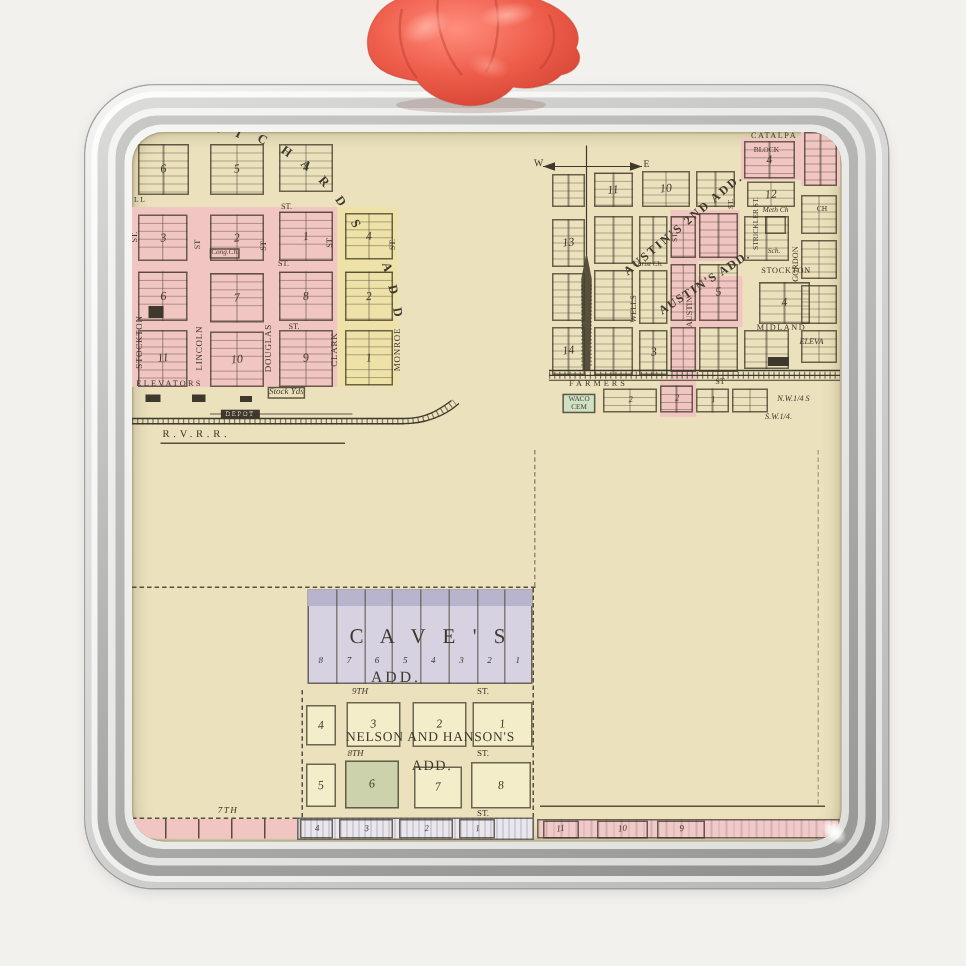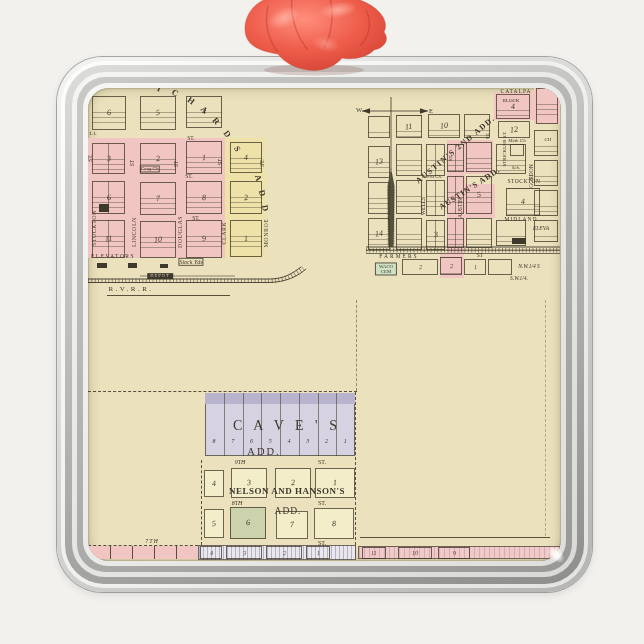--- a/index.html
+++ b/index.html
@@ -278,21 +278,21 @@
         <div class="lbl" style="font-size: 5.5px; letter-spacing: 2px; transform: translate(-50%, -50%) rotate(0deg); text-align: center; left: 311px; top: 169px;">FARMERS</div>
         <div class="lbl" style="font-size: 5.5px; transform: translate(-50%, -50%) rotate(0deg); text-align: center; left: 392px; top: 168px;">ST</div>
         <div class="lbl" style="font-size: 4.8px; background: rgb(207, 224, 195); padding: 0.5px 3px; border: 0.7px solid rgba(62, 54, 38, 0.8); transform: translate(-50%, -50%) rotate(0deg); text-align: center; left: 298px; top: 181px;">WACO
 CEM</div>
         <div class="lbl" style="font-size: 5.5px; font-style: italic; transform: translate(-50%, -50%) rotate(0deg); text-align: center; left: 441px; top: 179px;">N.W.1/4 S</div>
         <div class="lbl" style="font-size: 5.5px; font-style: italic; transform: translate(-50%, -50%) rotate(0deg); text-align: center; left: 431px; top: 191px;">S.W.1/4.</div>
         <div class="lbl" style="font-size: 14px; letter-spacing: 4px; transform: translate(-50%, -50%) rotate(0deg); text-align: center; left: 199px; top: 338px;">C A V E ' S</div>
         <div class="lbl" style="font-size: 10.5px; letter-spacing: 2px; transform: translate(-50%, -50%) rotate(0deg); text-align: center; left: 176px; top: 364px;">ADD.</div>
         <div class="lbl" style="font-size: 6px; font-style: italic; transform: translate(-50%, -50%) rotate(0deg); text-align: center; left: 152px; top: 374px;">9TH</div>
         <div class="lbl" style="font-size: 6px; transform: translate(-50%, -50%) rotate(0deg); text-align: center; left: 234px; top: 374px;">ST.</div>
-        <div class="lbl" style="font-size: 9px; letter-spacing: 0.5px; font-weight: bold; transform: translate(-50%, -50%) rotate(0deg); text-align: left; left: 199px; top: 404px;">NELSON AND HANSON'S</div>
+        <div class="lbl" style="font-size: 9px; letter-spacing: 0.5px; font-weight: normal; transform: translate(-50%, -50%) rotate(0deg); text-align: left; left: 199px; top: 404px;">NELSON AND HANSON'S</div>
         <div class="lbl" style="font-size: 6px; font-style: italic; transform: translate(-50%, -50%) rotate(0deg); text-align: center; left: 149px; top: 415px;">8TH</div>
         <div class="lbl" style="font-size: 6px; transform: translate(-50%, -50%) rotate(0deg); text-align: center; left: 234px; top: 415px;">ST.</div>
         <div class="lbl" style="font-size: 9.5px; letter-spacing: 1px; transform: translate(-50%, -50%) rotate(0deg); text-align: center; left: 200px; top: 424px;">ADD.</div>
         <div class="lbl" style="font-size: 6px; transform: translate(-50%, -50%) rotate(0deg); text-align: center; left: 234px; top: 455px;">ST.</div>
         <div class="lbl" style="font-size: 6px; letter-spacing: 1px; font-style: italic; transform: translate(-50%, -50%) rotate(0deg); text-align: center; left: 64px; top: 453px;">7TH</div>
         <div class="ln" style="left: 19px; top: 207px; width: 123px; height: 0px; border-top: 0.8px solid rgba(62, 54, 38, 0.85);"></div>
         <div class="ln" style="left: 0px; top: 303px; width: 269px; height: 0px; border-top: 0.8px dashed rgba(62, 54, 38, 0.85);"></div>
         <div class="ln" style="left: 268px; top: 212px; width: 0px; height: 91px; border-left: 0.8px dashed rgba(62, 54, 38, 0.5);"></div>
         <div class="ln" style="left: 267px; top: 304px; width: 0px; height: 153px; border-left: 0.8px dashed rgba(62, 54, 38, 0.85);"></div>
         <div class="ln" style="left: 113px; top: 372px; width: 0px; height: 85px; border-left: 0.8px dashed rgba(62, 54, 38, 0.85);"></div>

